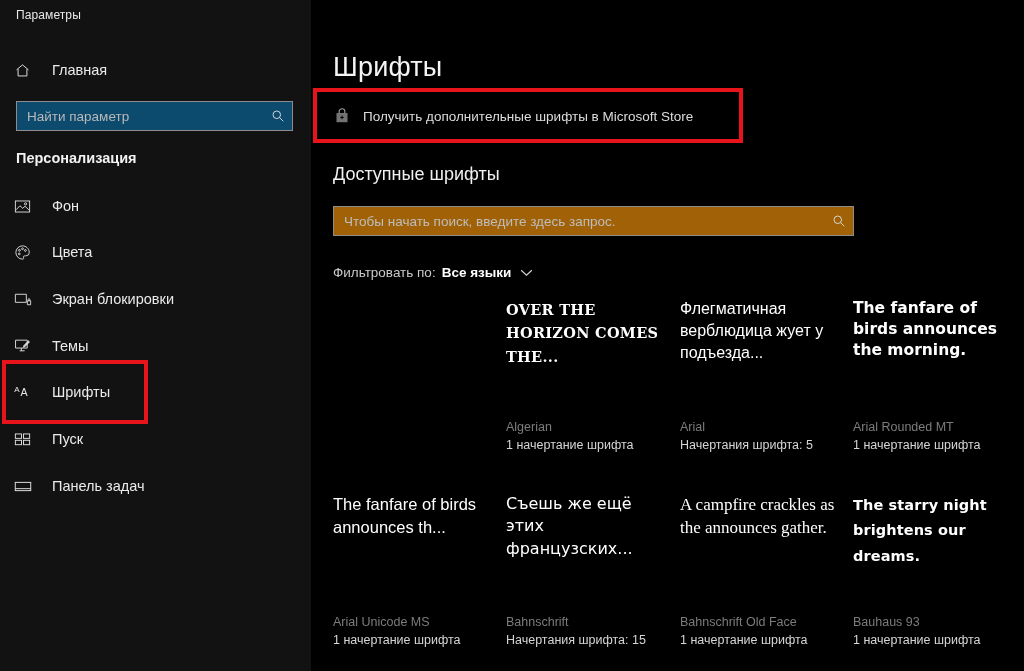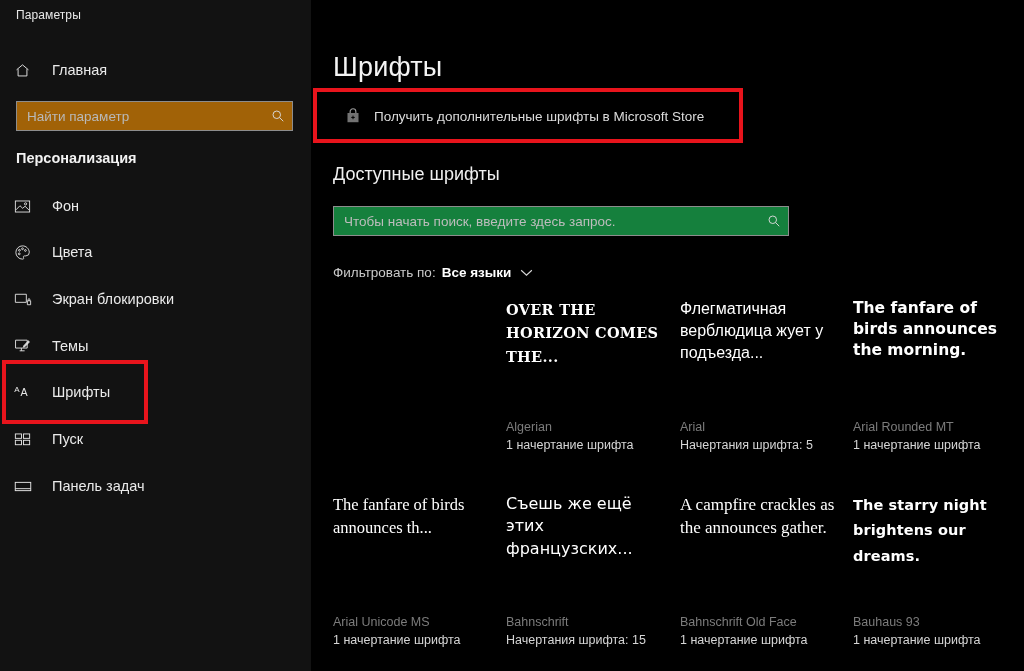--- a/index.html
+++ b/index.html
@@ -72,21 +72,21 @@
   }
 
   #home-row { top: 50px; text-align: center; }
 
   
   #settings-search {
     position: absolute;
     left: 16px; top: 101px;
     width: 277px;
     height: 30px;
-    background: #a16207;
+    background: #0c4a6e;
     border: 1px solid #8d8d8d;
     display: flex;
     align-items: center;
   }
   #settings-search-input {
     flex: 1 1 auto;
     background: transparent;
     border: none;
     outline: none;
     color: #d0d0d0;
@@ -135,21 +135,21 @@
     position: absolute;
     left: 22px; top: 52px;
     font-size: 27px;
     font-weight: 300;
     color: #f4f4f4;
     letter-spacing: .2px;
   }
 
   #store-link {
     position: absolute;
-    left: 21px; top: 100px;
+    left: 10px; top: 100px;
     height: 32px;
     display: flex;
     align-items: center;
     padding: 0 12px;
     cursor: pointer;
   }
   #store-link .store-ico {
     width: 18px; height: 18px;
     color: #9a9a9a;
     display: flex; align-items: center; justify-content: center;
@@ -166,23 +166,23 @@
     position: absolute;
     left: 22px; top: 164px;
     font-size: 18px;
     font-weight: 300;
     color: #f0f0f0;
   }
 
   #font-search {
     position: absolute;
     left: 22px; top: 206px;
-    width: 456px;
+    width: 521px;
     height: 30px;
-    background: #15803d;
+    background: #a16207;
     border: 1px solid #8d8d8d;
     display: flex;
     align-items: center;
   }
   #font-search-input {
     flex: 1 1 auto;
     background: transparent;
     border: none;
     outline: none;
     color: #cfcfcf;
@@ -254,21 +254,21 @@
   
   .tf-agency      { font-family: "Liberation Sans Narrow","Liberation Sans",sans-serif;
                     font-weight: bold; font-stretch: condensed; transform: scaleX(.80);
                     transform-origin: left top; width: 198px; font-size: 16px; letter-spacing: -.1px; }
   .tf-algerian    { font-family: "DejaVu Serif", serif; font-weight: bold;
                     font-variant: small-caps; text-transform: uppercase;
                     font-size: 14.5px; letter-spacing: .3px; line-height: 1.62; }
   .tf-arial       { font-family: "Liberation Sans", sans-serif; font-size: 16px; line-height: 1.38; }
   .tf-arialround  { font-family: "DejaVu Sans", sans-serif; font-weight: bold;
                     font-size: 15.5px; line-height: 1.36; }
-  .tf-arialuni    { font-family: Liberation Serif, serif; font-size: 16.5px; line-height: 1.42; }
+  .tf-arialuni    { font-family: Liberation Sans, sans-serif; font-size: 16.5px; line-height: 1.42; }
   .tf-bahnschrift { font-family: "DejaVu Sans", sans-serif; font-size: 16px; line-height: 1.4; }
   .tf-baskerville { font-family: "Liberation Serif", serif; font-size: 17px; line-height: 1.36; }
   .tf-bauhaus     { font-family: "DejaVu Sans", sans-serif; font-weight: bold;
                     font-size: 14.5px; line-height: 1.75; letter-spacing: .1px; }
 </style>
 </head>
 <body>
 
 <div id="app">
 

